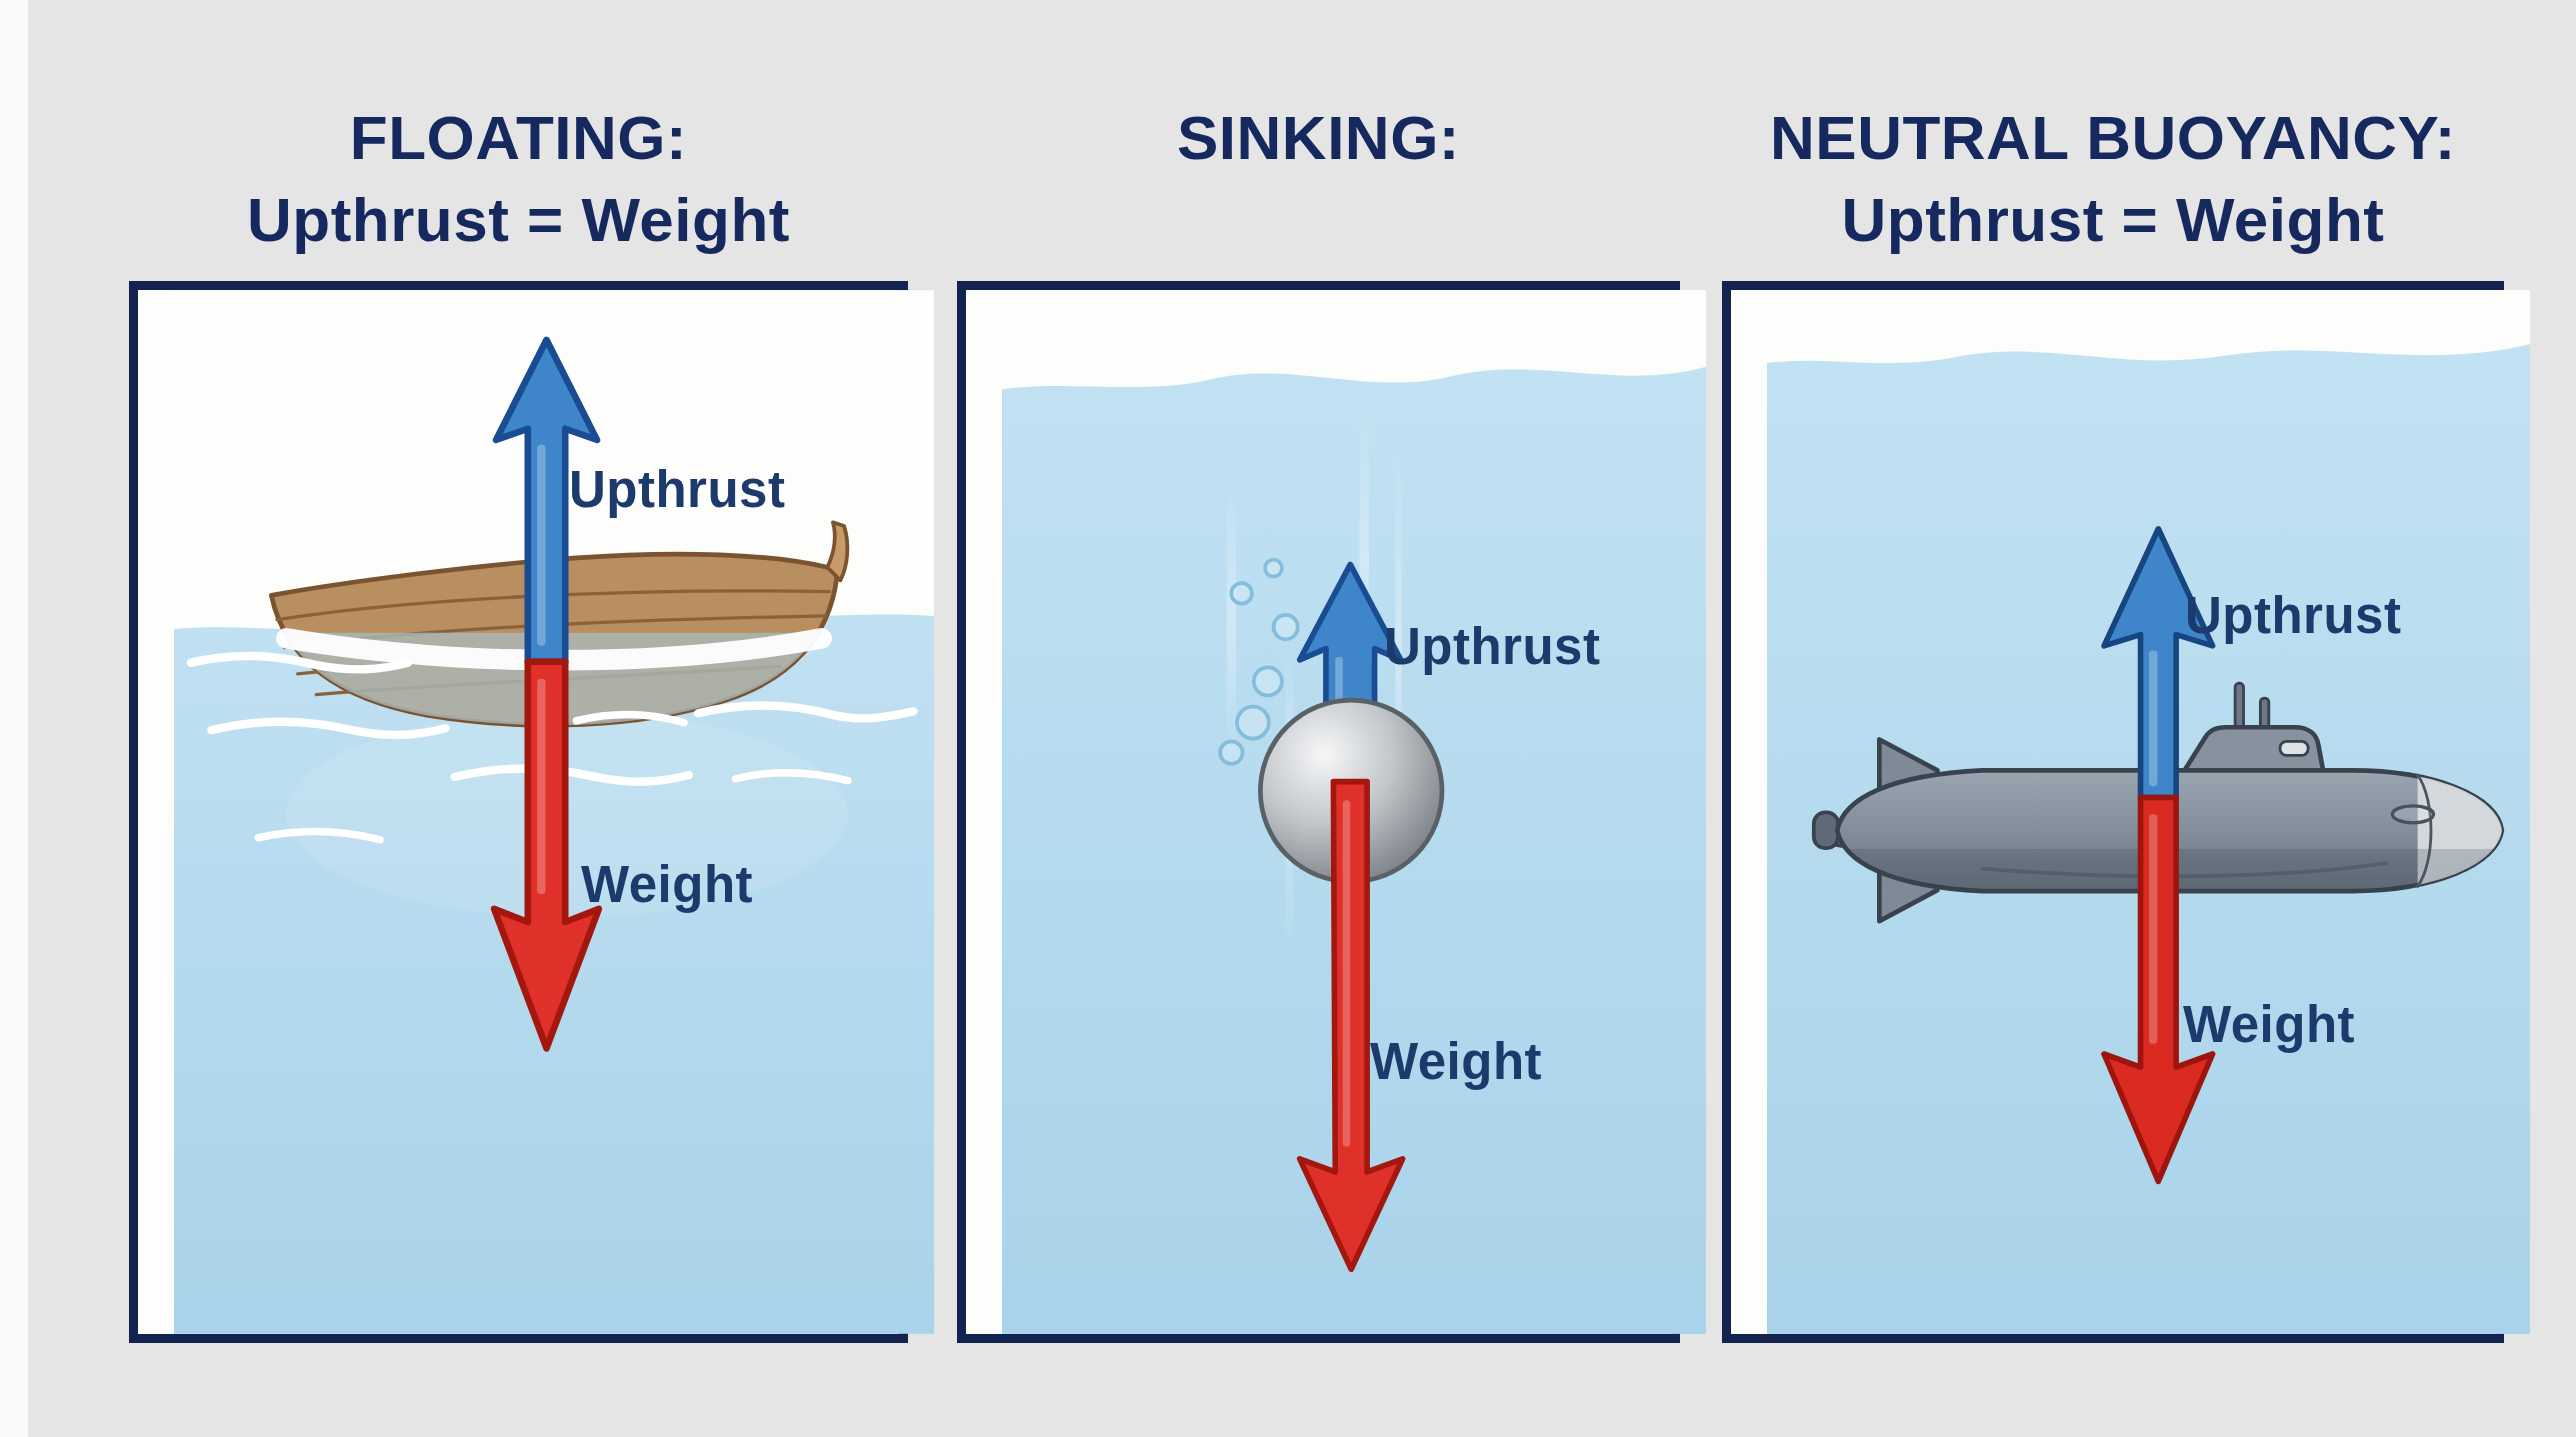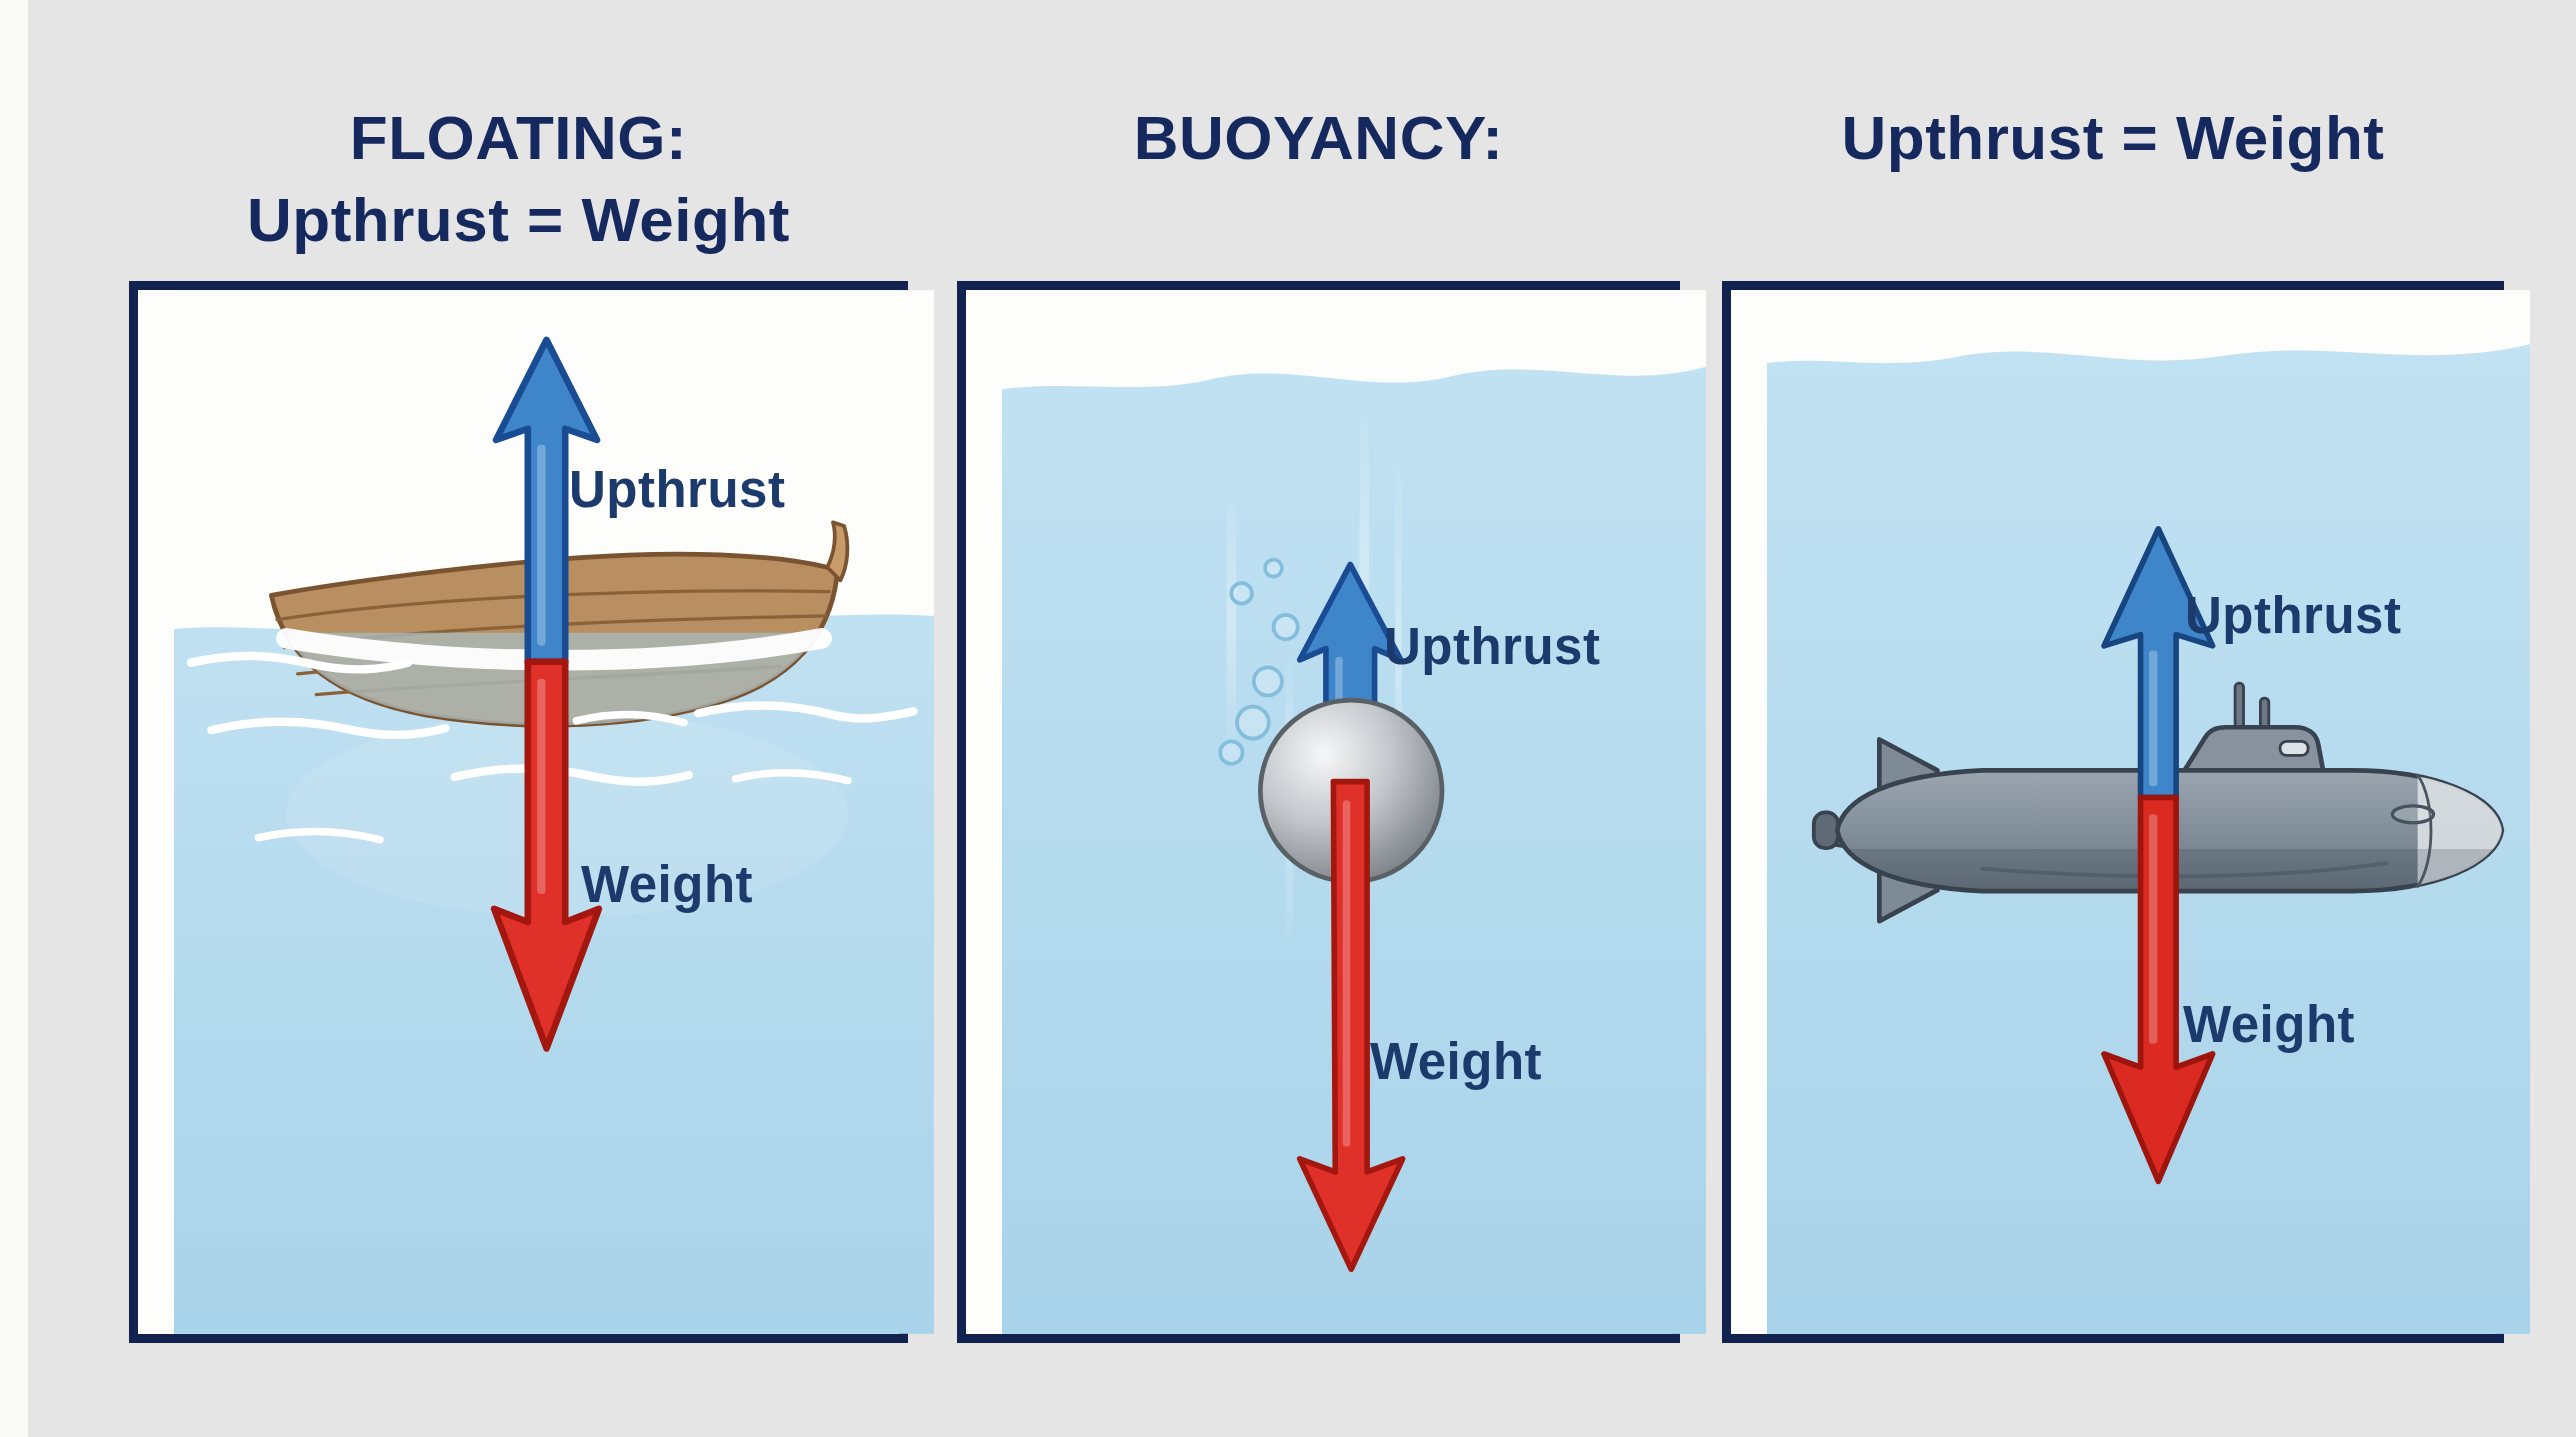--- a/index.html
+++ b/index.html
@@ -27,23 +27,24 @@
 </head>
 <body>
 
 <div class="canvas">
 
   <div class="panel-title" style="left:101px;width:779px;">
     <div>FLOATING:</div>
     <div>Upthrust = Weight</div>
   </div>
   <div class="panel-title" style="left:929px;width:723px;">
-    <div>BUOYANCY:</div>
+    <div>SINKING:</div>
   </div>
   <div class="panel-title" style="left:1694px;width:782px;">
+    <div>NEUTRAL BUOYANCY:</div>
     <div>Upthrust = Weight</div>
   </div>
 
   <div class="panel" style="left:101px;width:779px;">
     <svg width="760" height="1044" viewBox="0 0 812 1115">
       <defs>
         <linearGradient id="p1water" x1="0" y1="0" x2="0" y2="1">
           <stop offset="0" stop-color="#cae7f5"></stop>
             <stop offset="1" stop-color="#a9d3ea"></stop>
         </linearGradient>

